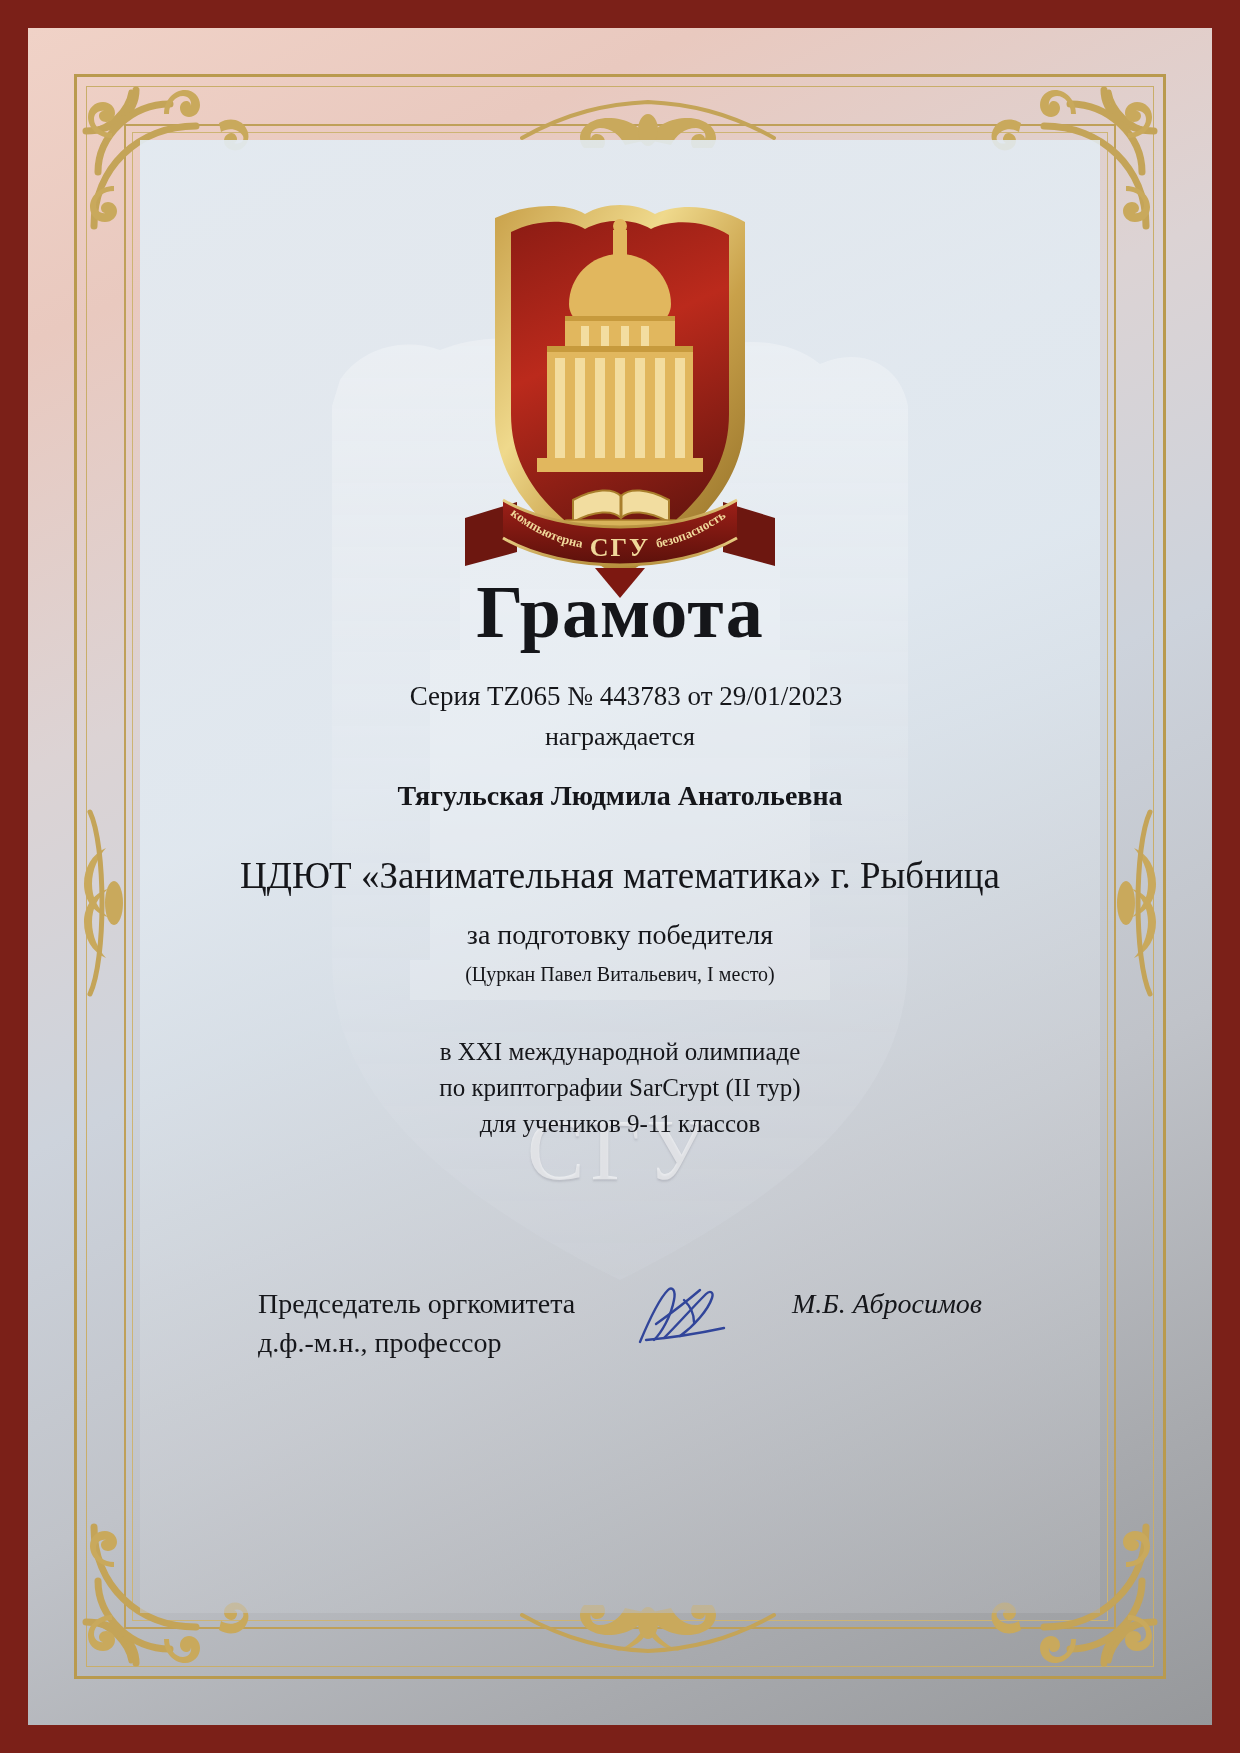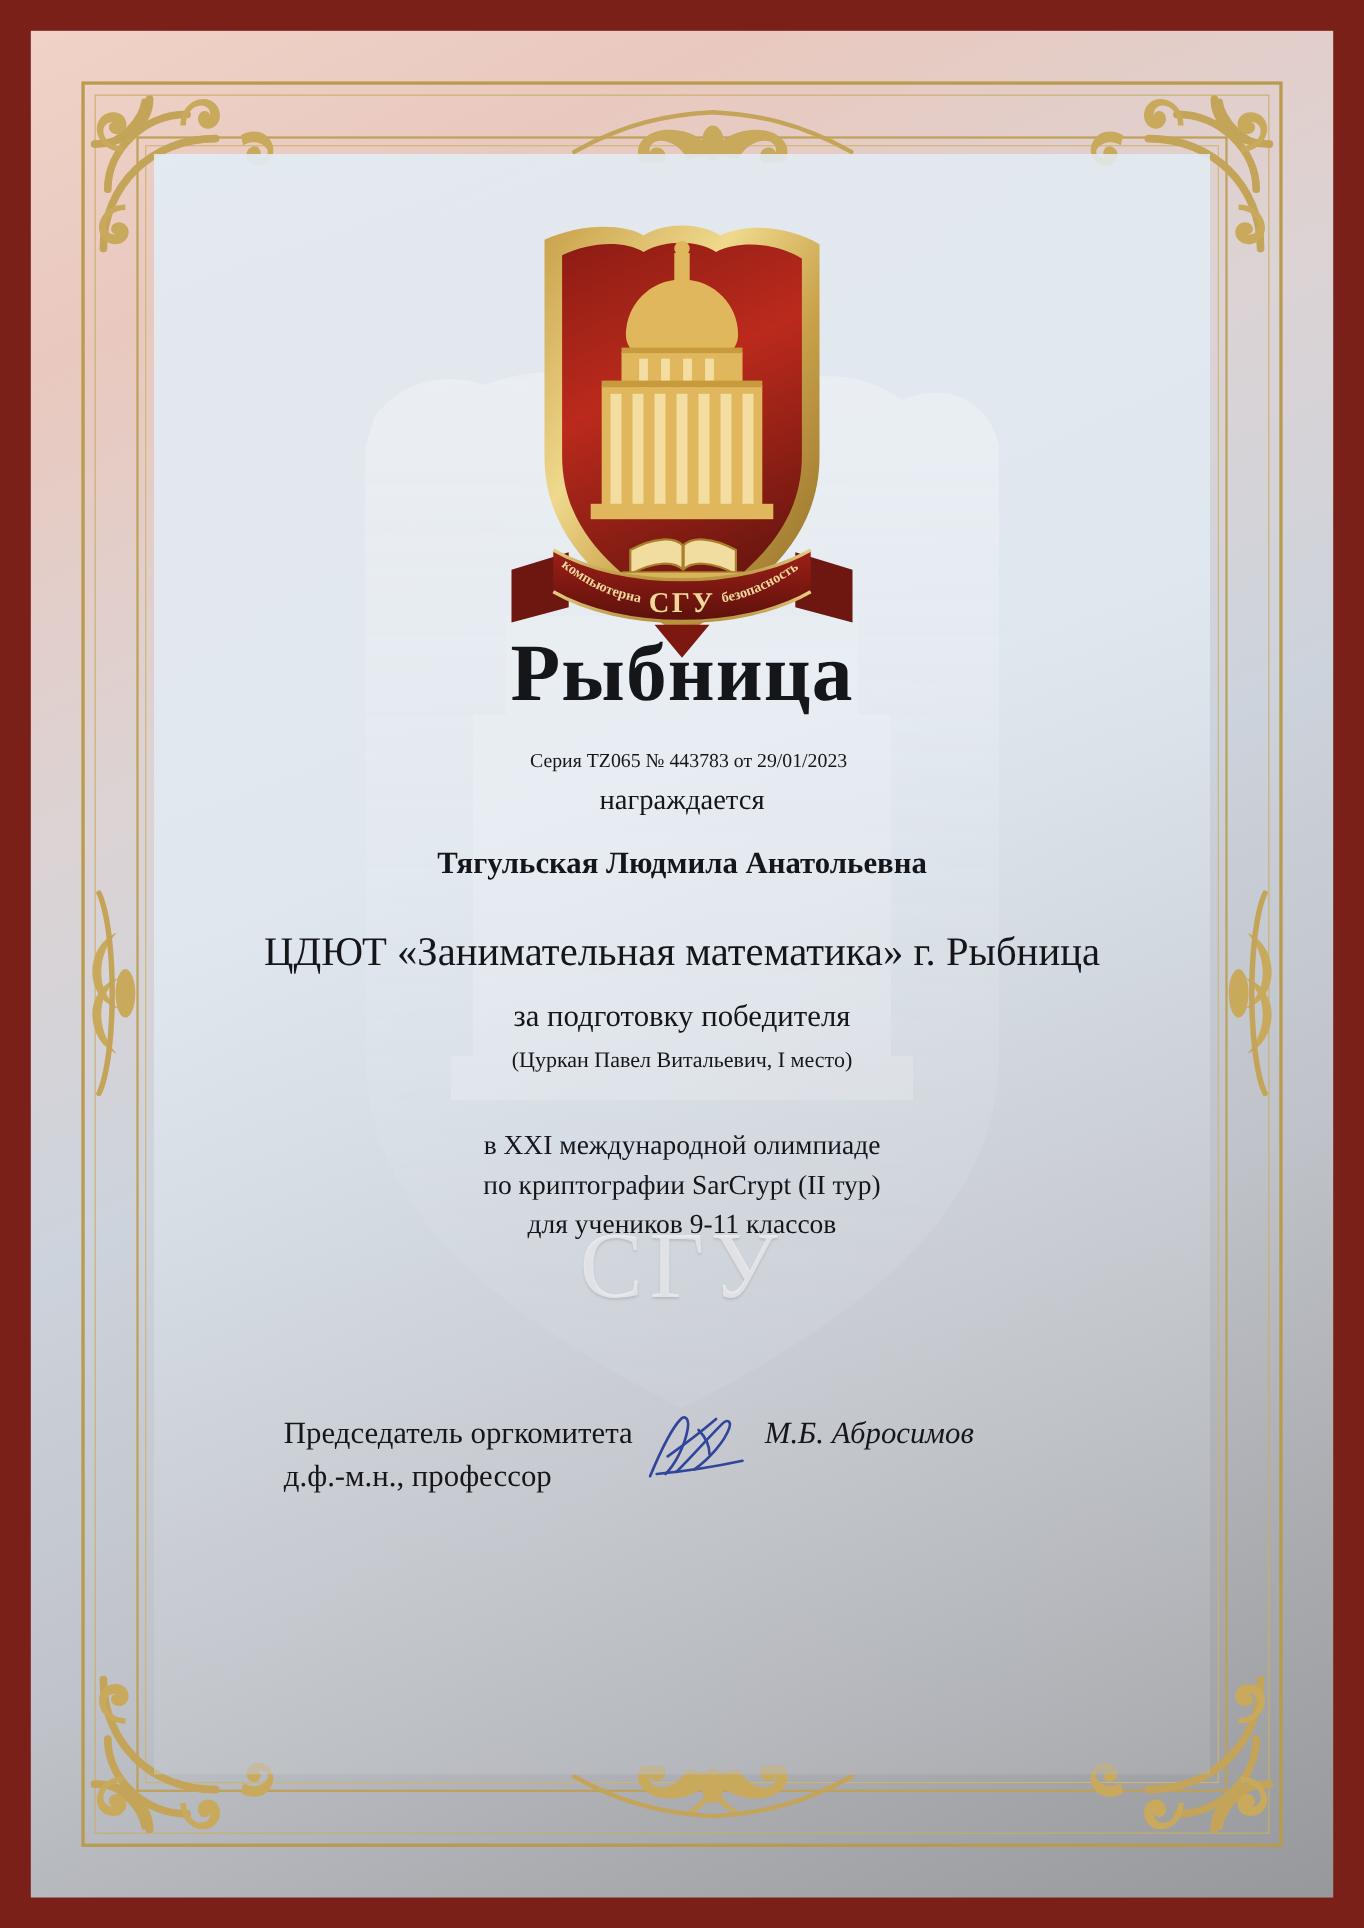--- a/index.html
+++ b/index.html
@@ -133,21 +133,21 @@
     z-index: 6;
     color: #15161a;
   }
   .title {
     font-size: 74px;
     letter-spacing: 1px;
     margin: 0 0 26px 0;
     font-family: "Liberation Serif", serif;
   }
   .serial {
-    font-size: 18px;
+    font-size: 27px;
     margin: 0 0 10px 12px;
   }
   .awarded {
     font-size: 26px;
     margin: 0 0 28px 0;
   }
   .recipient {
     font-size: 28px;
     font-weight: bold;
     margin: 0 0 42px 0;
@@ -173,20 +173,21 @@
   
   .sign-block {
     position: absolute;
     left: 118px;
     right: 118px;
     bottom: 250px;
     z-index: 6;
     color: #15161a;
     display: flex;
     align-items: flex-start;
+    justify-content: space-between;
   }
   .sign-left {
     font-size: 28px;
     line-height: 1.42;
     text-align: left;
   }
   .sign-mid {
     width: 120px;
     height: 80px;
     position: relative;
@@ -425,21 +426,21 @@
           </text>
           <text font-family="'Liberation Serif', serif" font-size="13" fill="#f0d89a" font-weight="bold">
             <textPath href="#ribRightPath" startOffset="2">безопасность</textPath>
           </text>
           <text x="165" y="356" text-anchor="middle" font-family="'Liberation Serif', serif" font-size="26" fill="#f0d89a" font-weight="bold" letter-spacing="2">СГУ</text>
           <path d="M140,368 L190,368 L165,398 Z" fill="#7d1811"></path>
         </g>
       </svg>
 
       <div class="content">
-        <h1 class="title">Рыбница</h1>
+        <h1 class="title">Грамота</h1>
         <div class="serial">Серия TZ065 № 443783 от 29/01/2023</div>
         <div class="awarded">награждается</div>
         <div class="recipient">Тягульская Людмила Анатольевна</div>
         <div class="org">ЦДЮТ «Занимательная математика» г. Рыбница</div>
         <div class="reason">за подготовку победителя</div>
         <div class="reason-detail">(Цуркан Павел Витальевич, I место)</div>
         <div class="event-line">в XXI международной олимпиаде</div>
         <div class="event-line">по криптографии SarCrypt (II тур)</div>
         <div class="event-line">для учеников 9-11 классов</div>
       </div>

